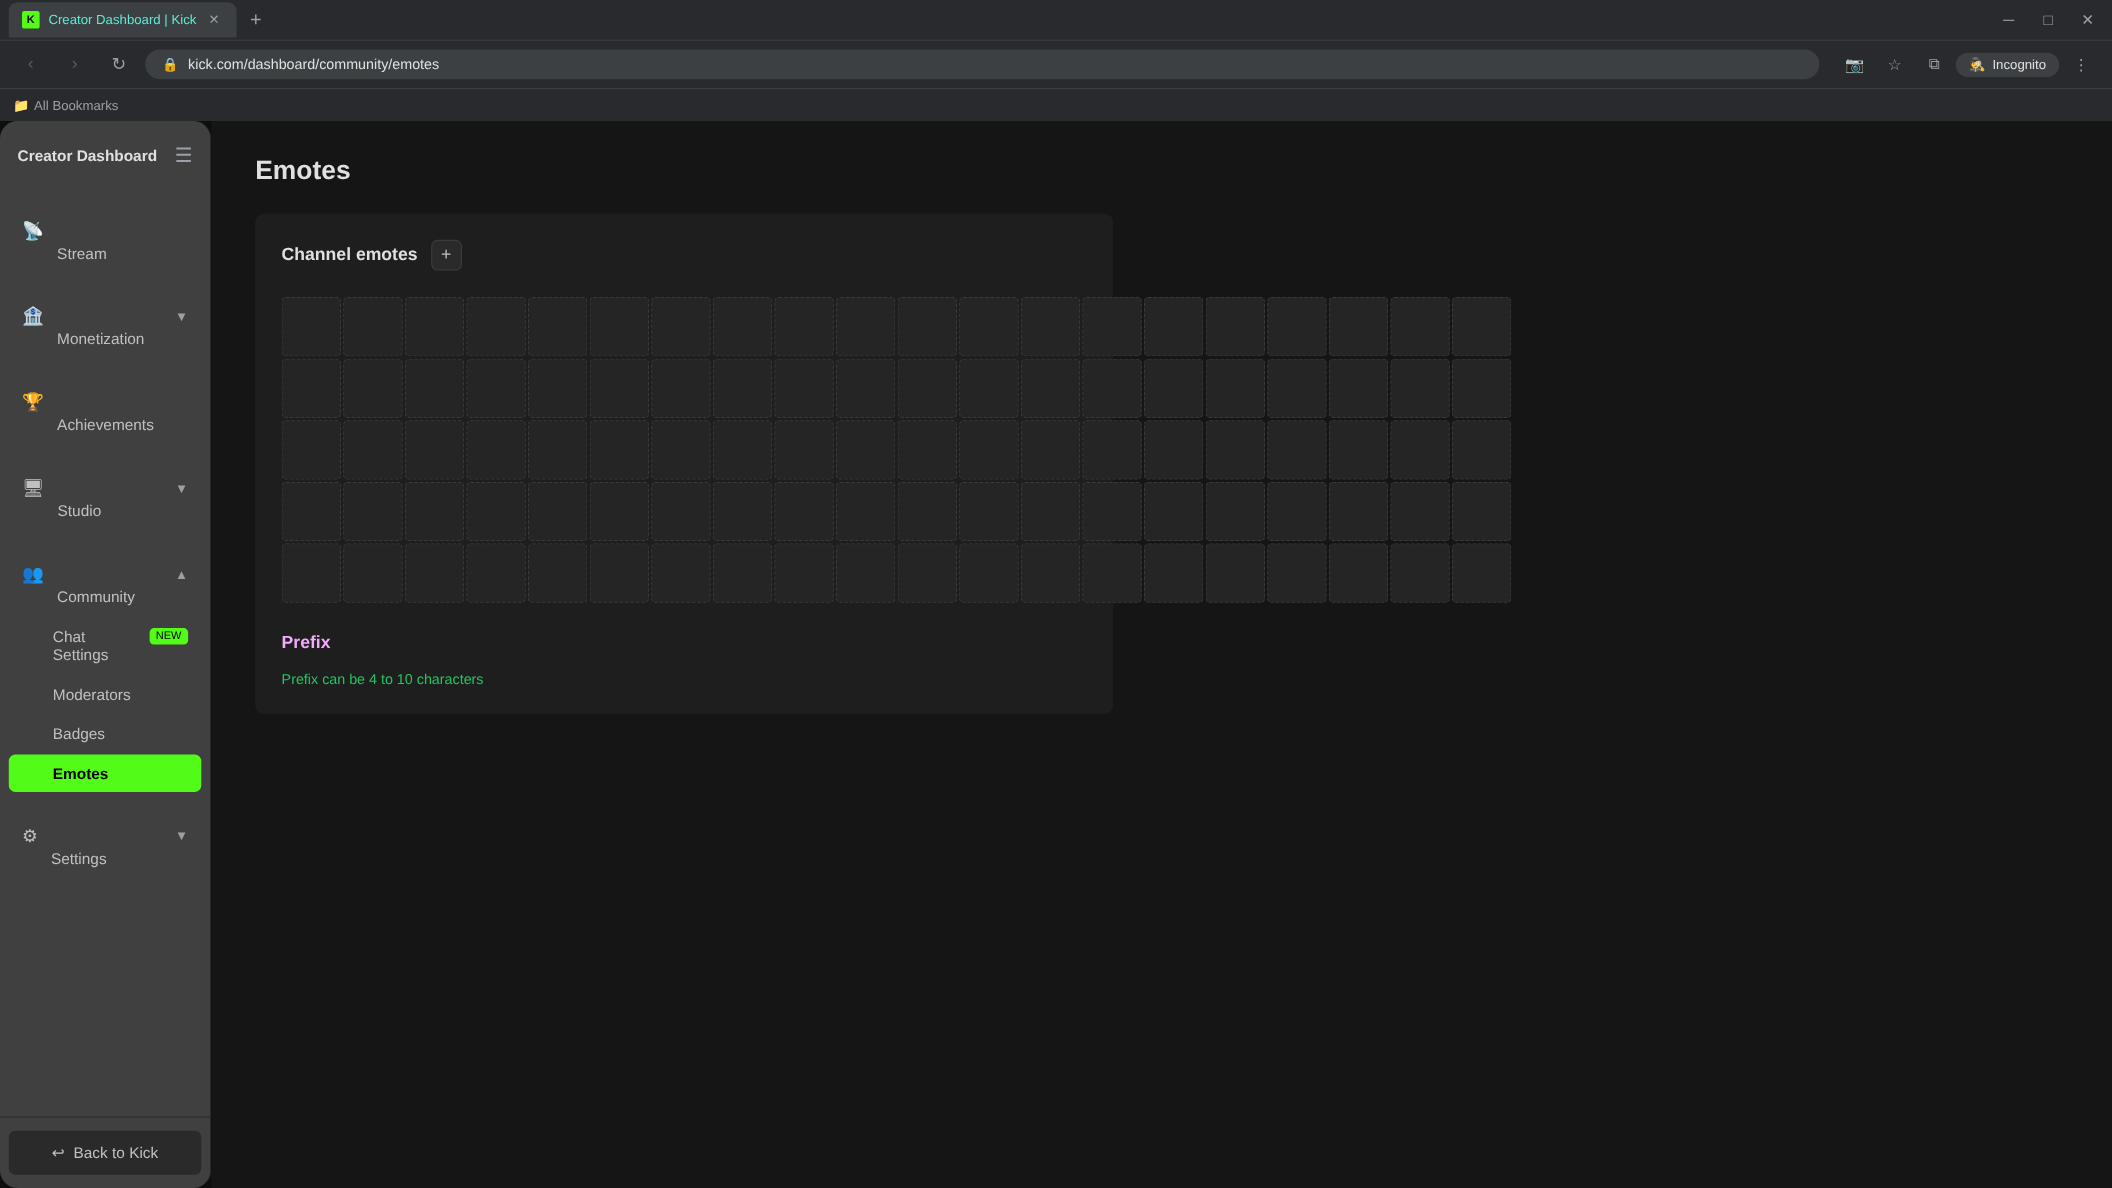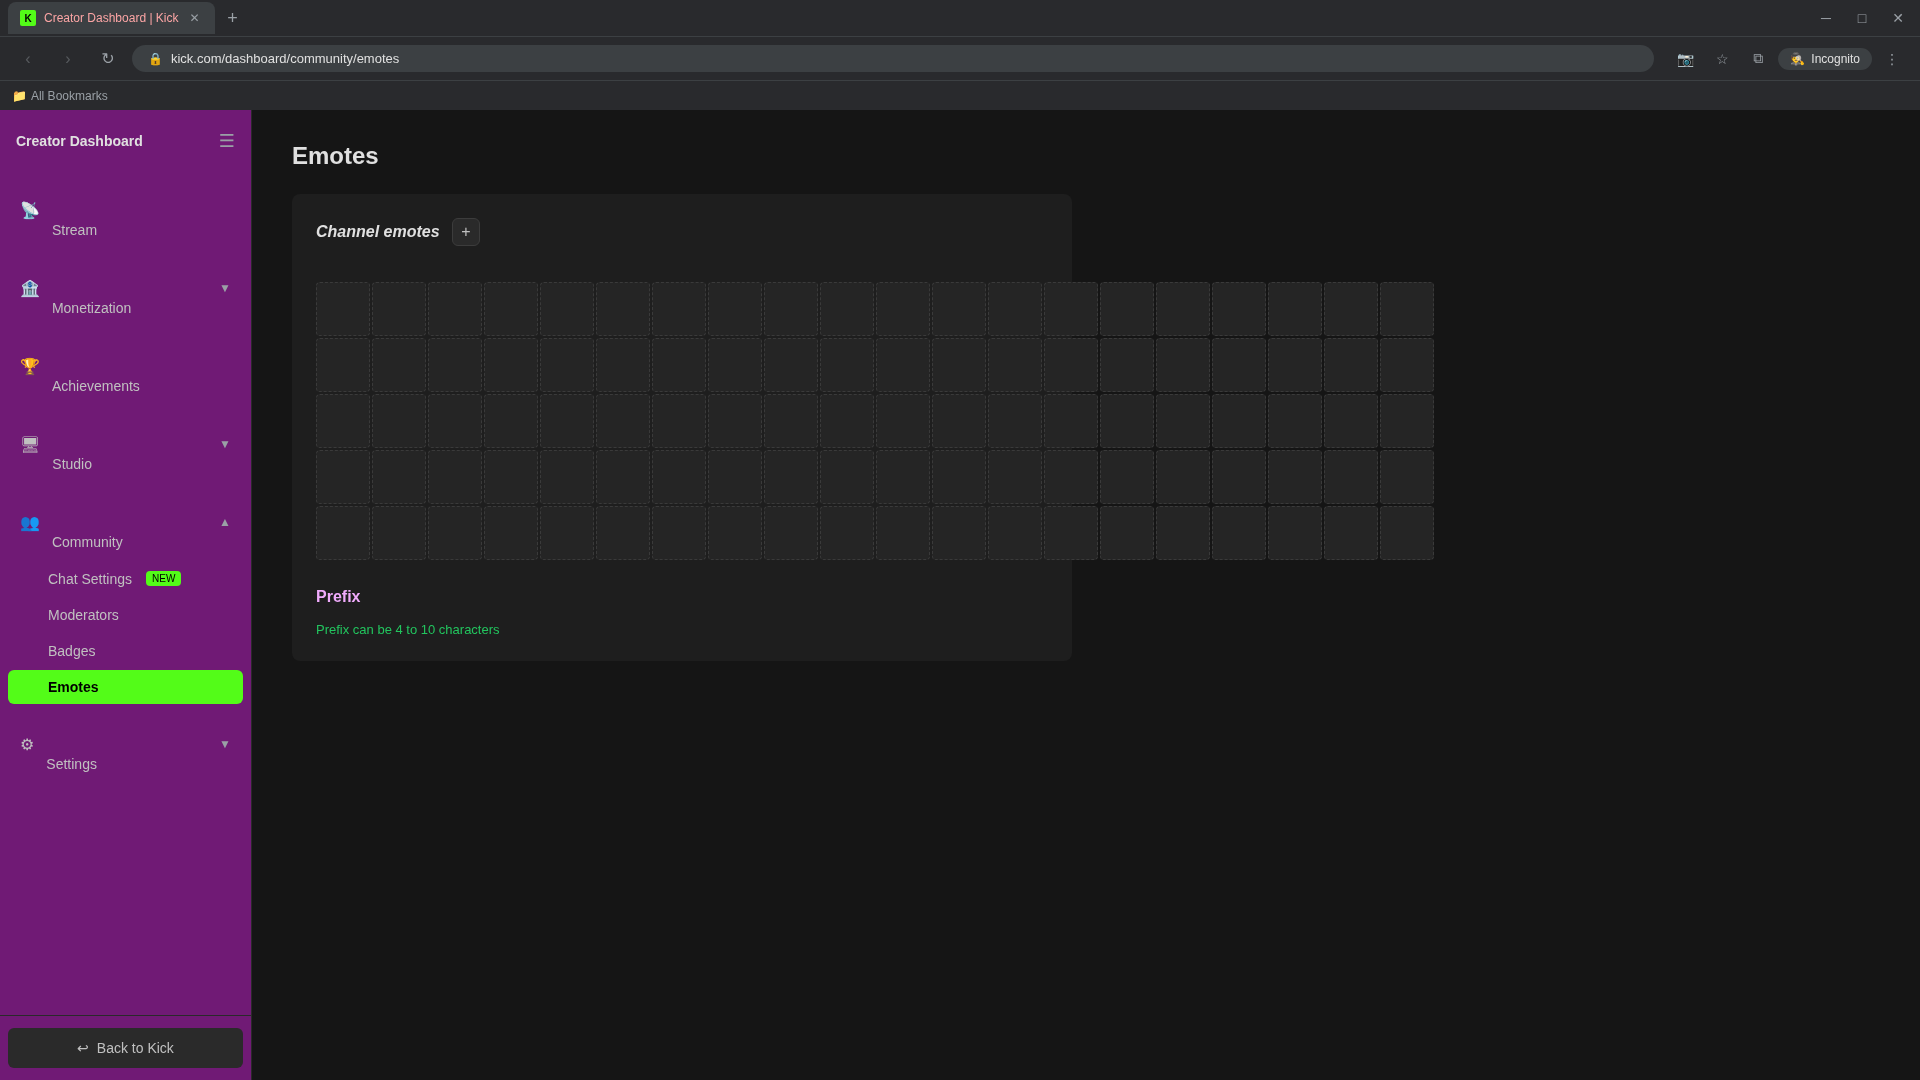--- a/index.html
+++ b/index.html
@@ -42,21 +42,21 @@
       border-radius: 2px;
       display: flex;
       align-items: center;
       justify-content: center;
       font-size: 10px;
       font-weight: bold;
       color: #000;
     }
     .tab-title {
       font-size: 12px;
-      color: #fca5a5;
+      color: #5eead4;
       flex: 1;
     }
     .tab-close {
       font-size: 12px;
       color: #9aa0a6;
       cursor: pointer;
       width: 16px;
       height: 16px;
       display: flex;
       align-items: center;
@@ -166,26 +166,27 @@
 
     
     .page-wrapper {
       display: flex;
       height: calc(1080px - 36px - 44px - 30px);
       background: #0e0e0e;
     }
 
     
     .sidebar {
-      width: 252px;
-      background: #701a75;
+      width: 192px;
+      background: #404040;
       display: flex;
       flex-direction: column;
       flex-shrink: 0;
       border-right: 1px solid #2a2a2a;
+      border-radius: 16px;
     }
     .sidebar-header {
       padding: 20px 16px 16px;
       display: flex;
       align-items: center;
       justify-content: space-between;
     }
     .sidebar-title {
       font-size: 14px;
       font-weight: 600;
@@ -283,22 +284,21 @@
       background: #1e1e1e;
       border-radius: 8px;
       padding: 24px;
       max-width: 780px;
     }
 
     .channel-emotes-header {
       display: flex;
       align-items: center;
       gap: 12px;
-      margin-bottom: 36px;
-      font-style: italic;
+      margin-bottom: 24px;
     }
     .channel-emotes-title {
       font-size: 16px;
       font-weight: 600;
       color: #e0e0e0;
     }
     .add-emote-btn {
       width: 28px;
       height: 28px;
       border-radius: 6px;

